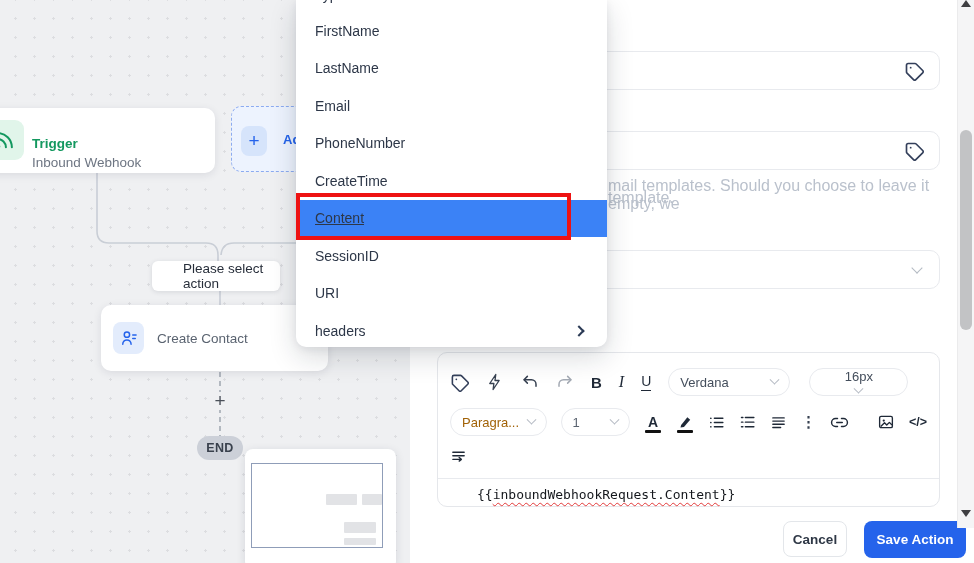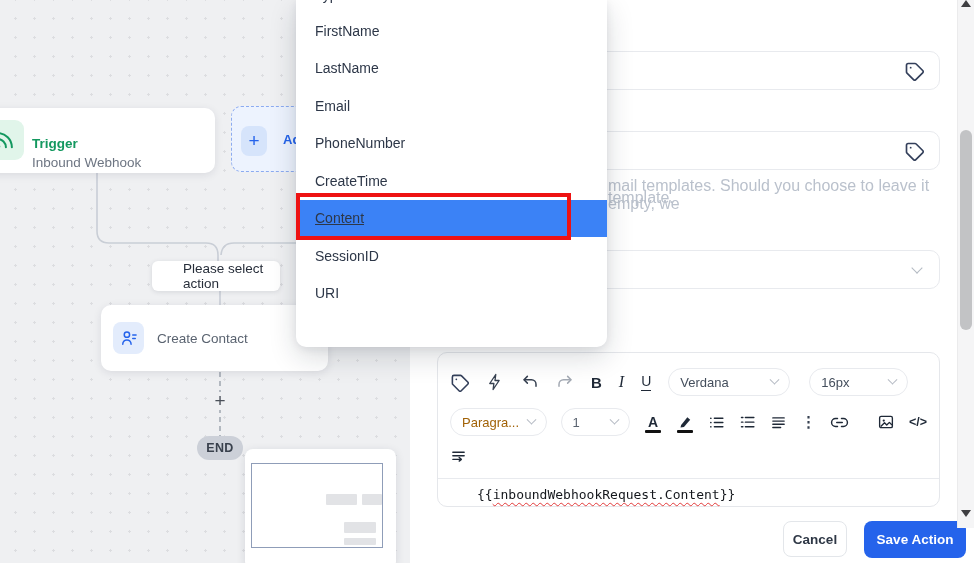--- a/index.html
+++ b/index.html
@@ -76,21 +76,21 @@
   .tb-row1 { padding:12px 12px 0; height:46px; gap:17px; }
   .tb-row2 { padding:8px 12px 0; height:38px; gap:14px; }
   .tb-row3 { padding:8px 12px 0; height:30px; }
   .tb-btn { display:flex; align-items:center; justify-content:center; color:#1f2937; cursor:pointer; }
   .tb-b { font-size:15px; font-weight:700; }
   .tb-i { font-family:"Liberation Serif", serif; font-style:italic; font-size:16px; }
   .tb-u { font-size:14px; border-bottom:1.5px solid #1f2937; padding-bottom:1px; }
   .tb-select { height:28px; border:1px solid #e8eaee; border-radius:14px; display:flex;
     align-items:center; justify-content:space-between; padding:0 11px; font-size:13px; color:#444e5c; }
   .tb-select .chev { position:static; width:7px; height:7px; transform:rotate(45deg) translate(-2px,-2px); }
-  .sel-font { width:122px; } .sel-size { width:99px; margin-left:2px; }
+  .sel-font { width:122px; } .sel-size { width:99px; margin-left:2px;flex-direction:column; }
   .sel-para { width:97px; color:#a16207; } .sel-lh { width:70px; color:#5b6470; }
   .a-color { position:relative; width:18px; height:22px; text-align:center; }
   .a-color .glyph { font-size:14px; font-weight:700; color:#1f2937; }
   .black-bar { position:absolute; left:1px; bottom:0; width:16px; height:3.5px; background:#111; border-radius:1px; }
   .kebab { font-size:15px; font-weight:700; color:#374151; letter-spacing:0; }
   .code-btn { font-size:12.5px; font-weight:700; }
   .ed-divider { border-top:1px solid #e8eaee; margin-top:11px; }
   .ed-content { padding:8px 7px; font-family:"DejaVu Sans Mono", monospace; font-size:13px; color:#15181d;margin-left:32px; }
   .wavy { text-decoration-line:underline; text-decoration-style:wavy; text-decoration-color:#e23a3a;
     text-decoration-thickness:1px; text-underline-offset:3px; }
@@ -331,20 +331,24 @@
   <div class="dropdown">
     <span class="dd-partial">Type</span>
     <div class="dd-item">FirstName</div>
     <div class="dd-item">LastName</div>
     <div class="dd-item">Email</div>
     <div class="dd-item">PhoneNumber</div>
     <div class="dd-item">CreateTime</div>
     <div class="dd-item highlight">Content</div>
     <div class="dd-item">SessionID</div>
     <div class="dd-item">URI</div>
+    <div class="dd-item submenu">
+      <span>headers</span>
+      <span class="dd-chev"></span>
+    </div>
     <div class="red-rect"></div>
   </div>
 
   <div class="scrollbar">
     <div class="sb-up"></div>
     <div class="sb-thumb"></div>
     <div class="sb-down"></div>
   </div>
 
 </div>

